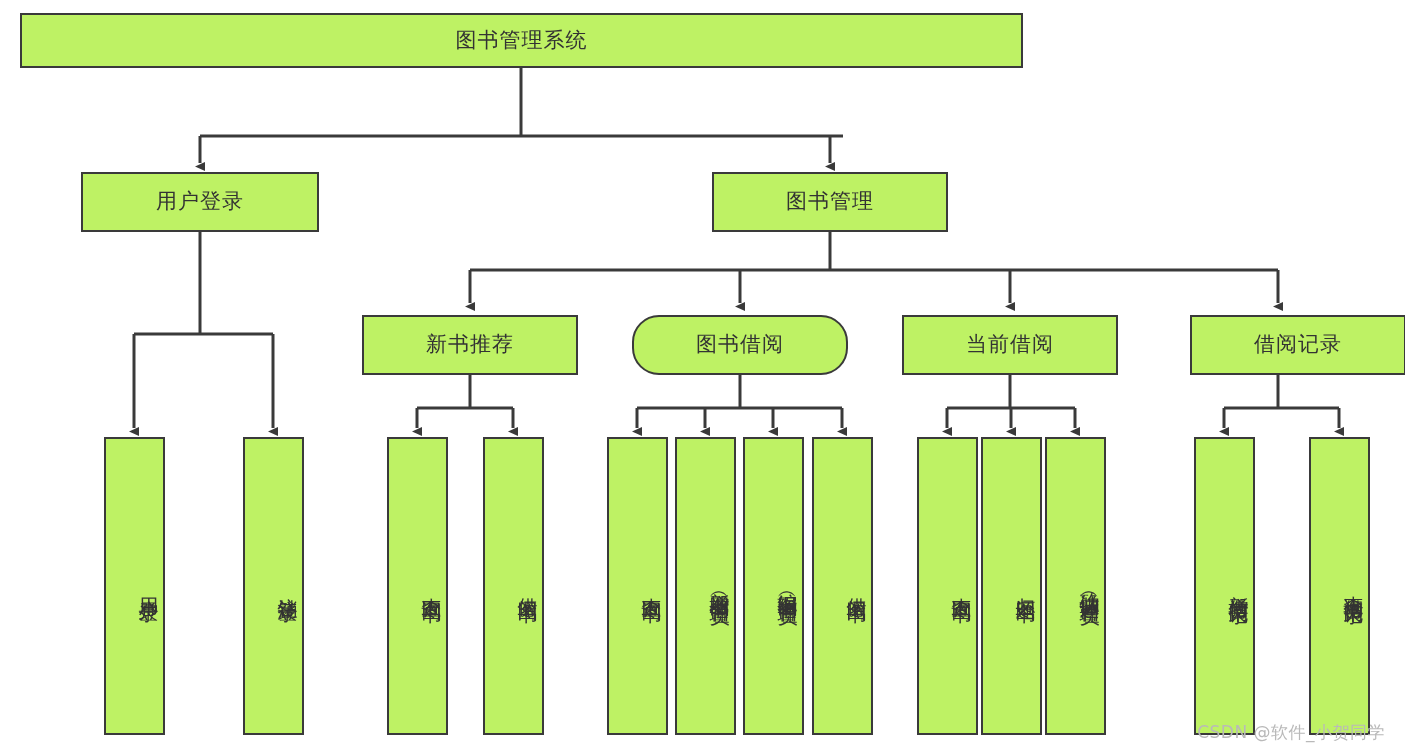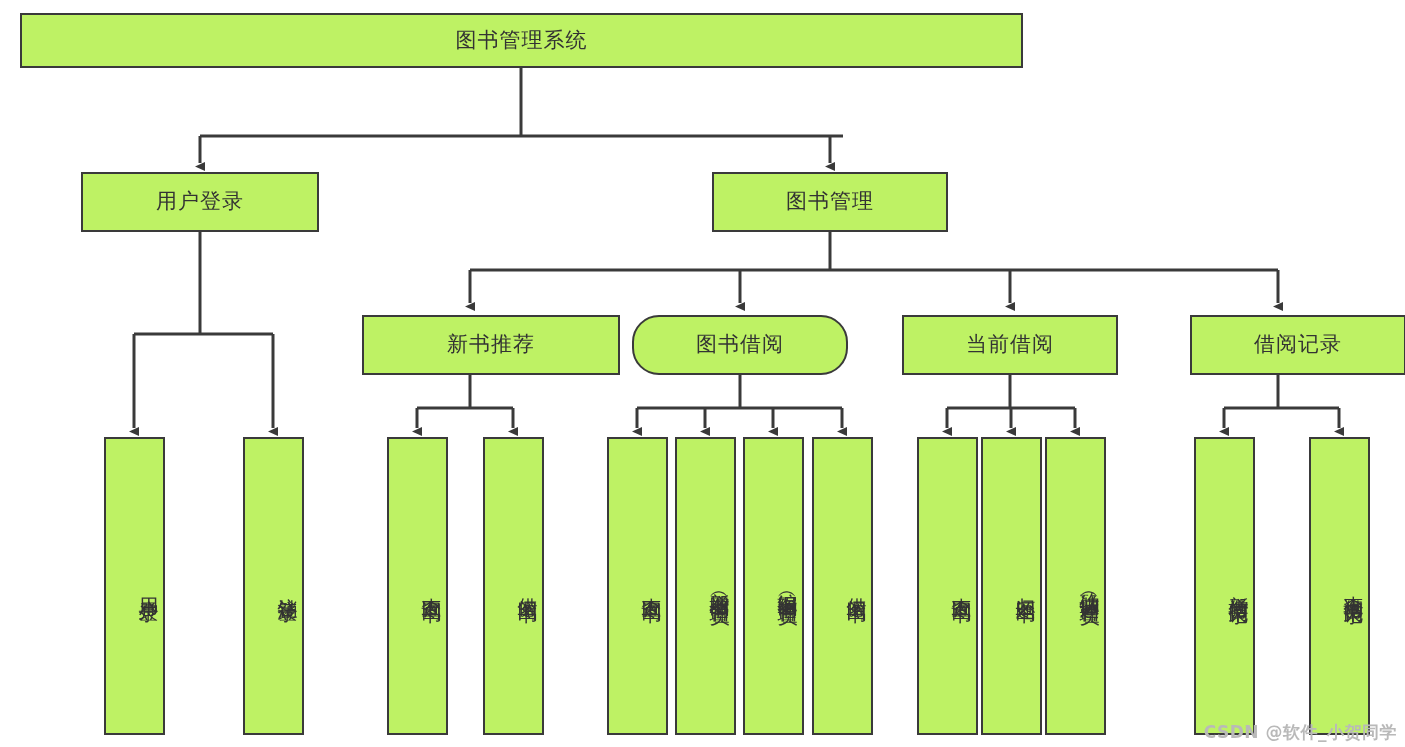--- a/index.html
+++ b/index.html
@@ -23,27 +23,26 @@
     font-size:20px;
     line-height:1.45;
     letter-spacing:2px;
     padding:10px 0;
     align-items:flex-start;
     justify-content:center;
   }
   .node.v span{ display:block; }
   #watermark{
     position:absolute;
-    right:8px;
+    right:20px;
     bottom:3px;
     font-size:17px;
     color:#b9b9b9;
     letter-spacing:0.5px;
     white-space:nowrap;
-    font-weight:bold;
   }
 </style>
 </head>
 <body>
 
 <div id="stage">
 
   <svg id="edges" viewBox="0 0 1405 747">
     <defs>
       <marker id="arrow" markerWidth="9" markerHeight="10" refX="1" refY="5" orient="auto" markerUnits="userSpaceOnUse">
@@ -98,21 +97,21 @@
     <span>图书管理系统</span>
   </div>
 
   <div class="node h" style="left:81px;top:172px;width:238px;height:60px;">
     <span>用户登录</span>
   </div>
   <div class="node h" style="left:712px;top:172px;width:236px;height:60px;">
     <span>图书管理</span>
   </div>
 
-  <div class="node h" style="left:362px;top:315px;width:258px;height:60px;">
+  <div class="node h" style="left:362px;top:315px;width:216px;height:60px;">
     <span>新书推荐</span>
   </div>
   <div class="node h" style="left:632px;top:315px;width:216px;height:60px;border-radius:27px;">
     <span>图书借阅</span>
   </div>
   <div class="node h" style="left:902px;top:315px;width:216px;height:60px;text-align:center;">
     <span>当前借阅</span>
   </div>
   <div class="node h" style="left:1170px;top:315px;width:216px;height:60px;margin-left:20px;">
     <span>借阅记录</span>

